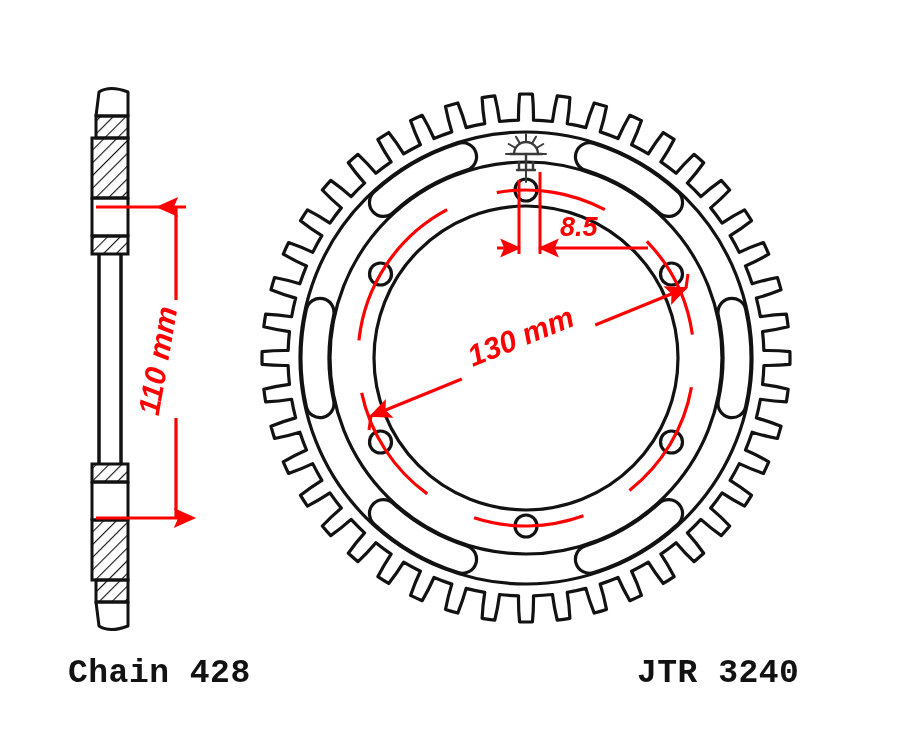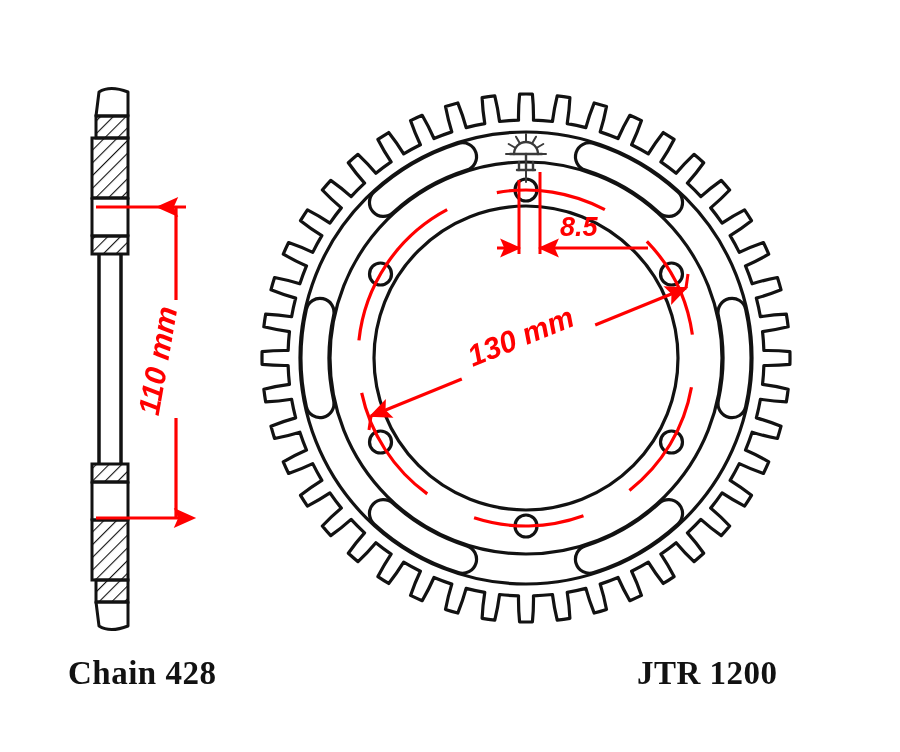--- a/index.html
+++ b/index.html
@@ -32,21 +32,21 @@
   .caption-layer {
     position: absolute;
     left: 0;
     top: 0;
     width: 900px;
     height: 752px;
     pointer-events: none;
   }
   .caption {
     position: absolute;
-    font-family: Liberation Serif, serif;
+    font-family: Liberation Mono, monospace;
     font-weight: bold;
     font-size: 33px;
     color: #121212;
     letter-spacing: 0.5px;
     white-space: nowrap;
   }
   #caption-chain {
     left: 68px;
     top: 655px;
   }
@@ -174,16 +174,16 @@
           <line stroke="#ff0000" stroke-width="3.2" x1="595.2032858222827" y1="324.89517274523115" x2="686" y2="288" marker-end="url(#arrow-generic)"></line>
           <line stroke="#ff0000" stroke-width="3" x1="371" y1="416" x2="369" y2="430"></line>
           <line stroke="#ff0000" stroke-width="3" x1="686" y1="288" x2="688" y2="274"></line>
         </g>
       <text id="diameter-dim-text" class="dim-text dim-text-lg" x="524.5" y="346" text-anchor="middle" transform="rotate(-22 524.5 346)">130 mm</text>
     </g>
   </svg>
 
   <div class="caption-layer">
     <div class="caption" id="caption-chain">Chain 428</div>
-    <div class="caption" id="caption-part">JTR 1200</div>
+    <div class="caption" id="caption-part">JTR 3240</div>
   </div>
 
 </div>
 
 </body></html>

